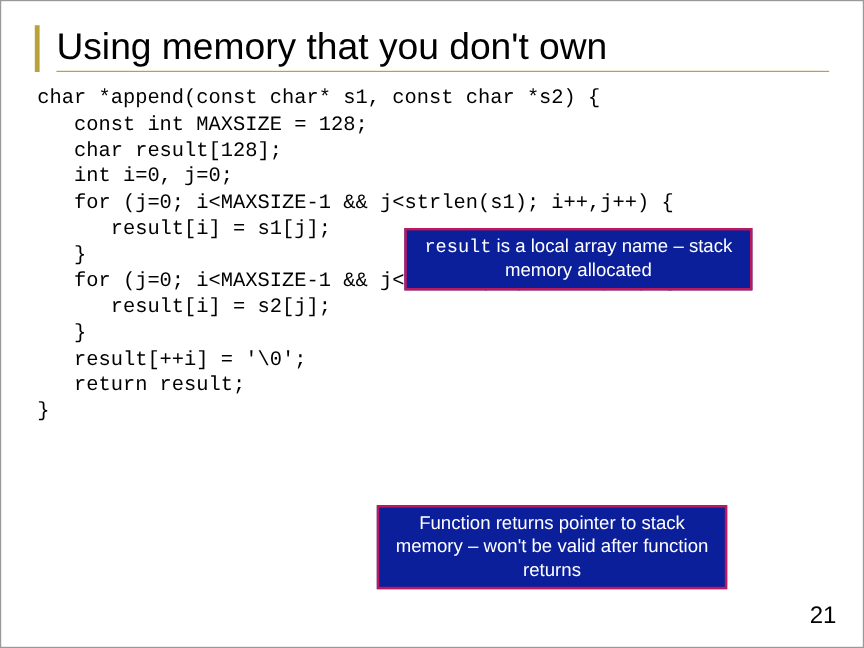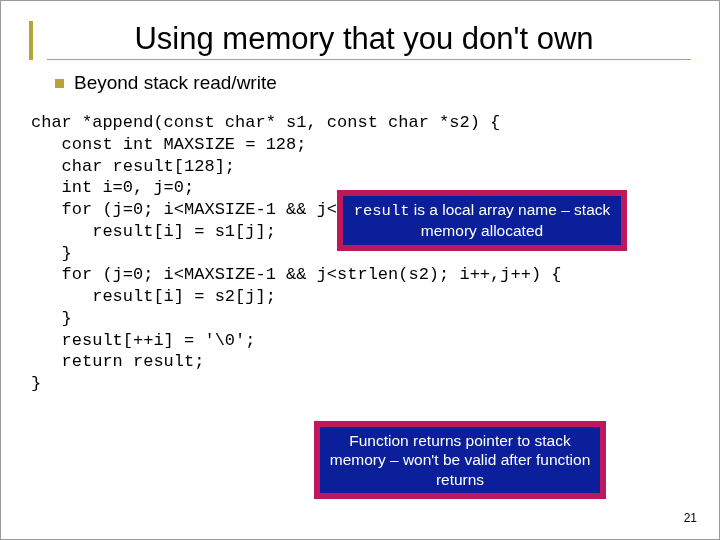--- a/index.html
+++ b/index.html
@@ -25,21 +25,20 @@
   }
   .title {
     font-size: 31px;
     color: #000;
     font-weight: normal;
     border-bottom: 1.5px solid #b8a23a;
     padding-bottom: 2px;
     padding-right: 10px;
     display: inline-block;
     width: 100%;
-    text-align: center;
   }
   .subtitle-row {
     display: flex;
     align-items: center;
     margin: 10px 0 18px 26px;
     gap: 10px;
   }
   .bullet-sq {
     width: 9px;
     height: 9px;
@@ -54,21 +53,21 @@
     font-family: "Courier New", Courier, monospace;
     font-size: 17px;
     line-height: 1.28;
     white-space: pre;
     color: #000;
     margin-left: 2px;
   }
   .callout {
     position: absolute;
     background: #0b1f9b;
-    border: 6px solid #be185d;
+    border: 2px solid #be185d;
     color: #fff;
     text-align: center;
     font-size: 15.5px;
     line-height: 1.25;
     padding: 4px 8px;
   }
   .callout .mono { font-family: "Courier New", Courier, monospace; }
   .callout1 {
     left: 336px;
     top: 189px;
@@ -76,37 +75,33 @@
   }
   .callout2 {
     left: 313px;
     top: 420px;
     width: 292px;
   }
   .page-num {
     position: absolute;
     right: 22px;
     bottom: 14px;
-    font-size: 12px;
+    font-size: 20px;
     color: #000;
   }
 </style>
 </head>
 <body>
 
 <div class="slide">
 
   <div class="title-wrap">
     <h1 class="title">Using memory that you don't own</h1>
   </div>
 
-  <div class="subtitle-row">
-    <div class="bullet-sq"></div>
-    <div class="subtitle">Beyond stack read/write</div>
-  </div>
 
   <div class="code-block">char *append(const char* s1, const char *s2) {
    const int MAXSIZE = 128;
    char result[128];
    int i=0, j=0;
    for (j=0; i&lt;MAXSIZE-1 &amp;&amp; j&lt;strlen(s1); i++,j++) {
       result[i] = s1[j];
    }
    for (j=0; i&lt;MAXSIZE-1 &amp;&amp; j&lt;strlen(s2); i++,j++) {
       result[i] = s2[j];

